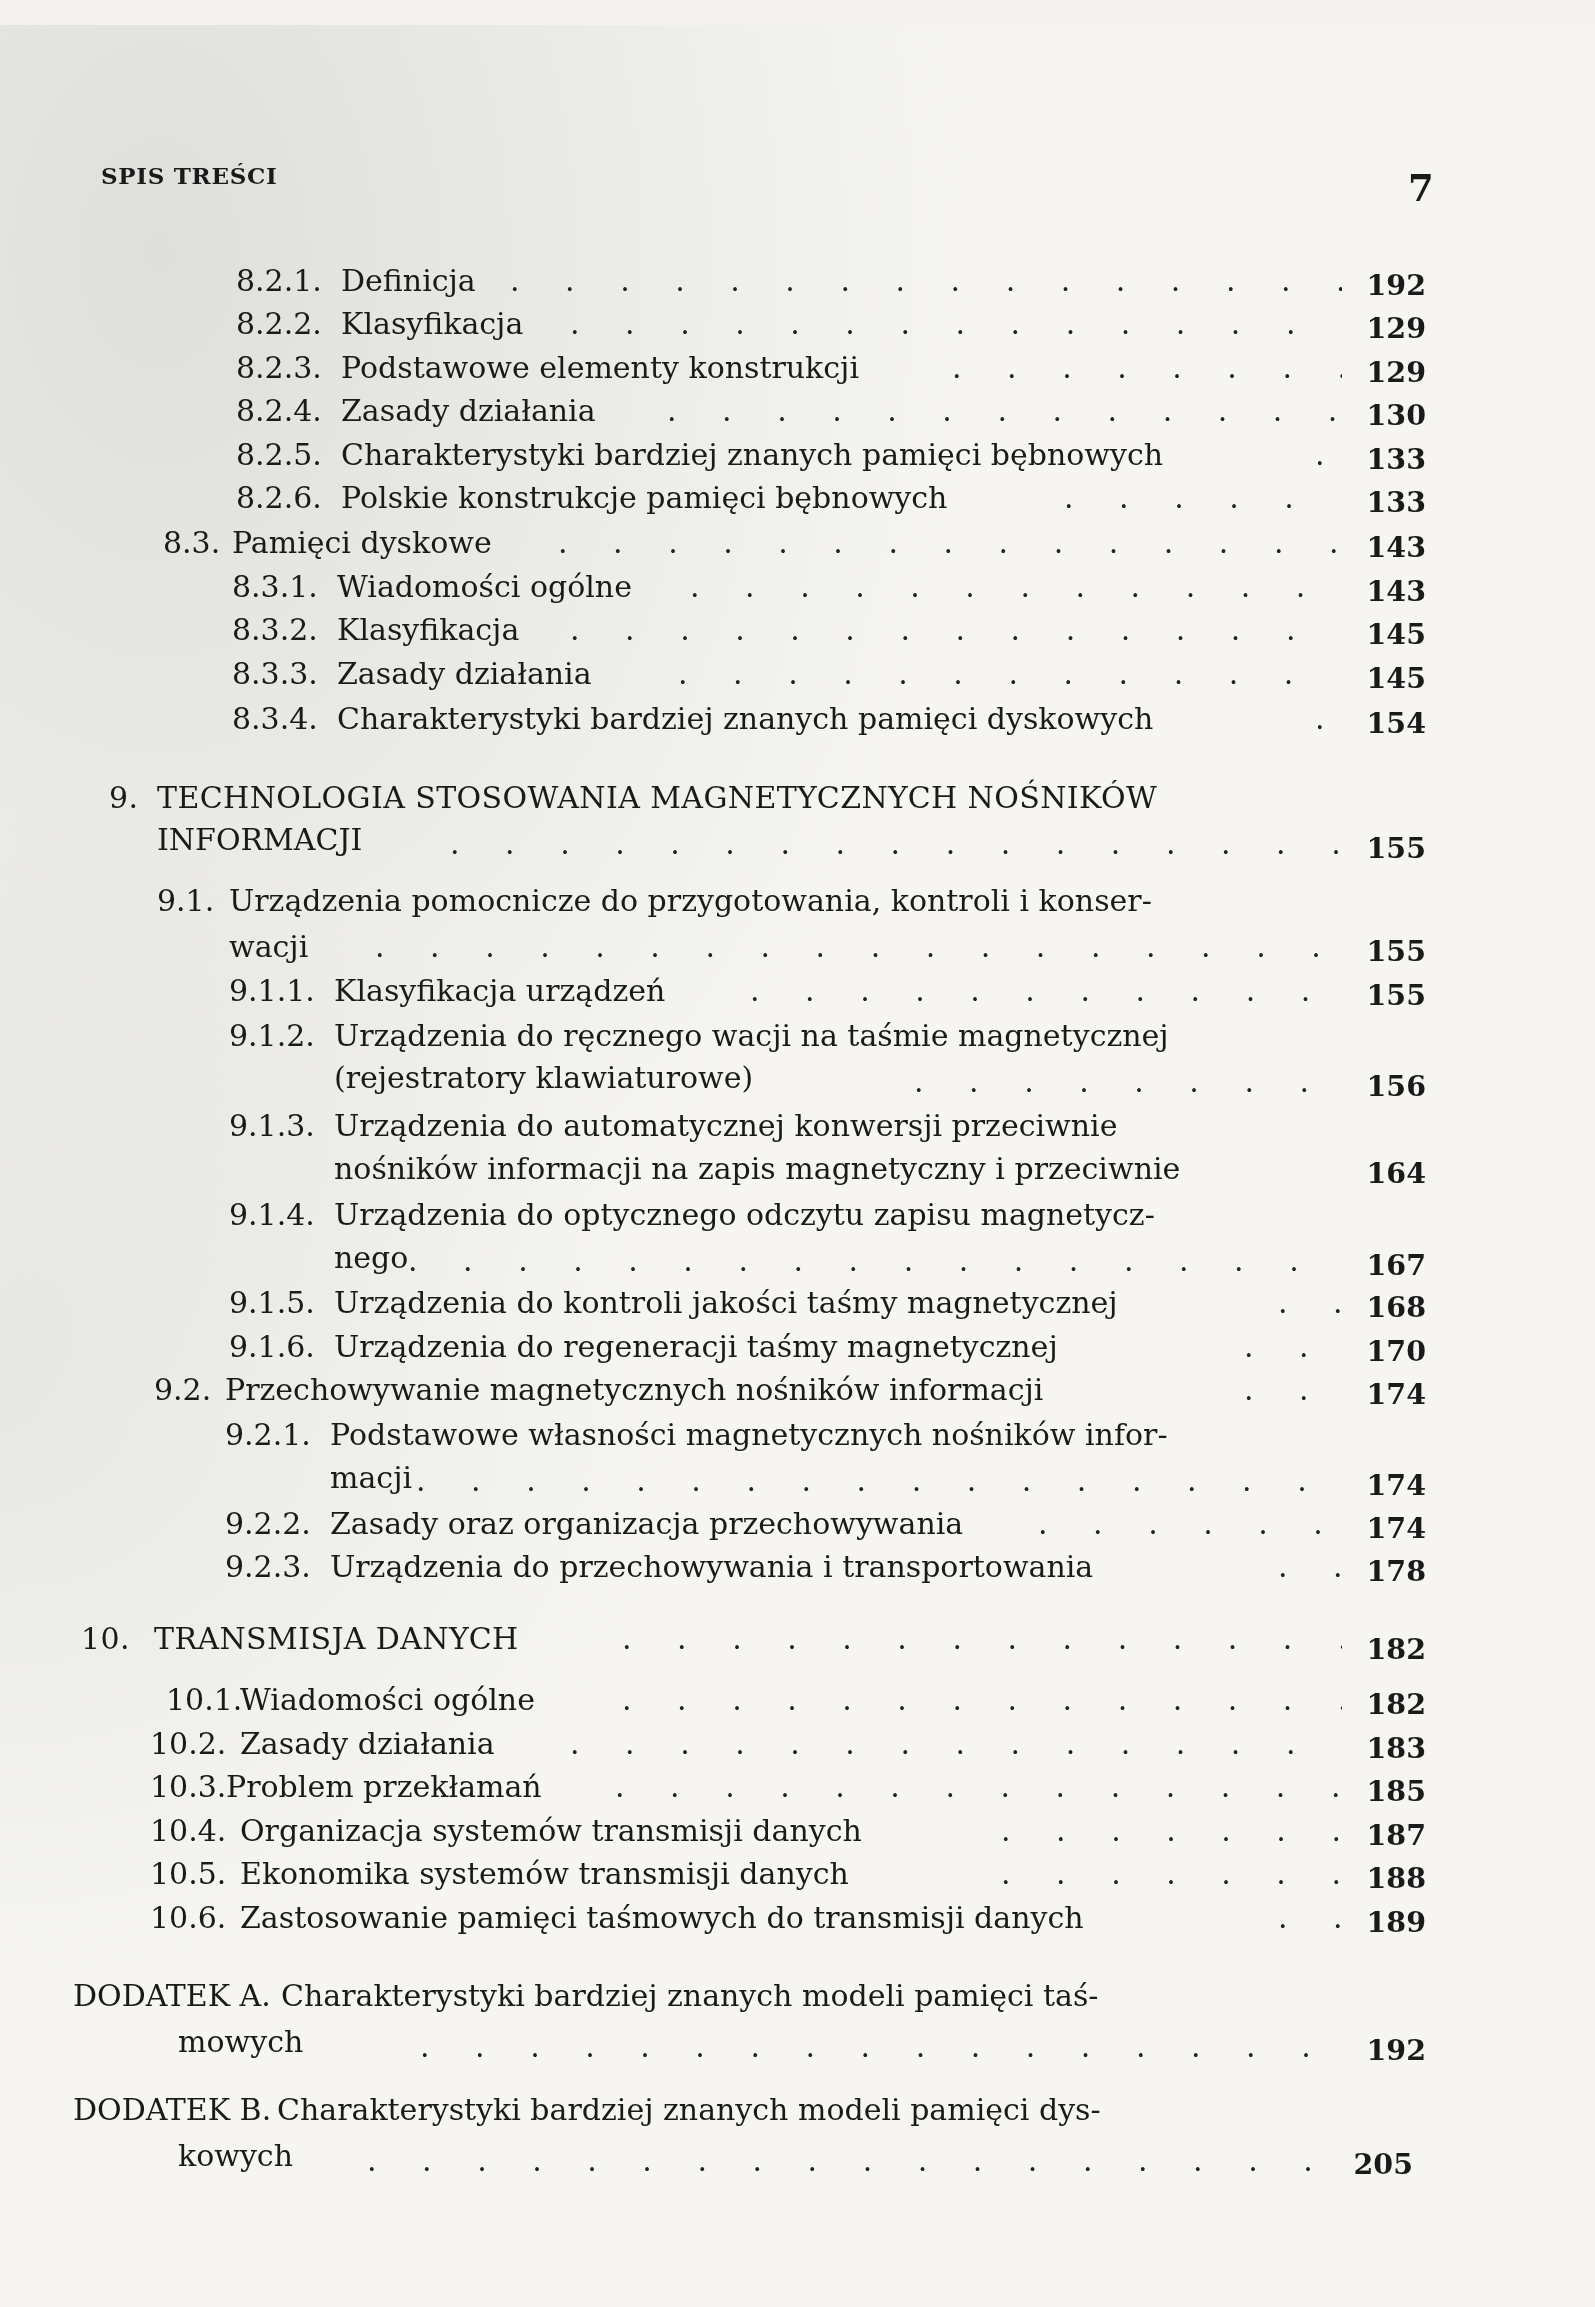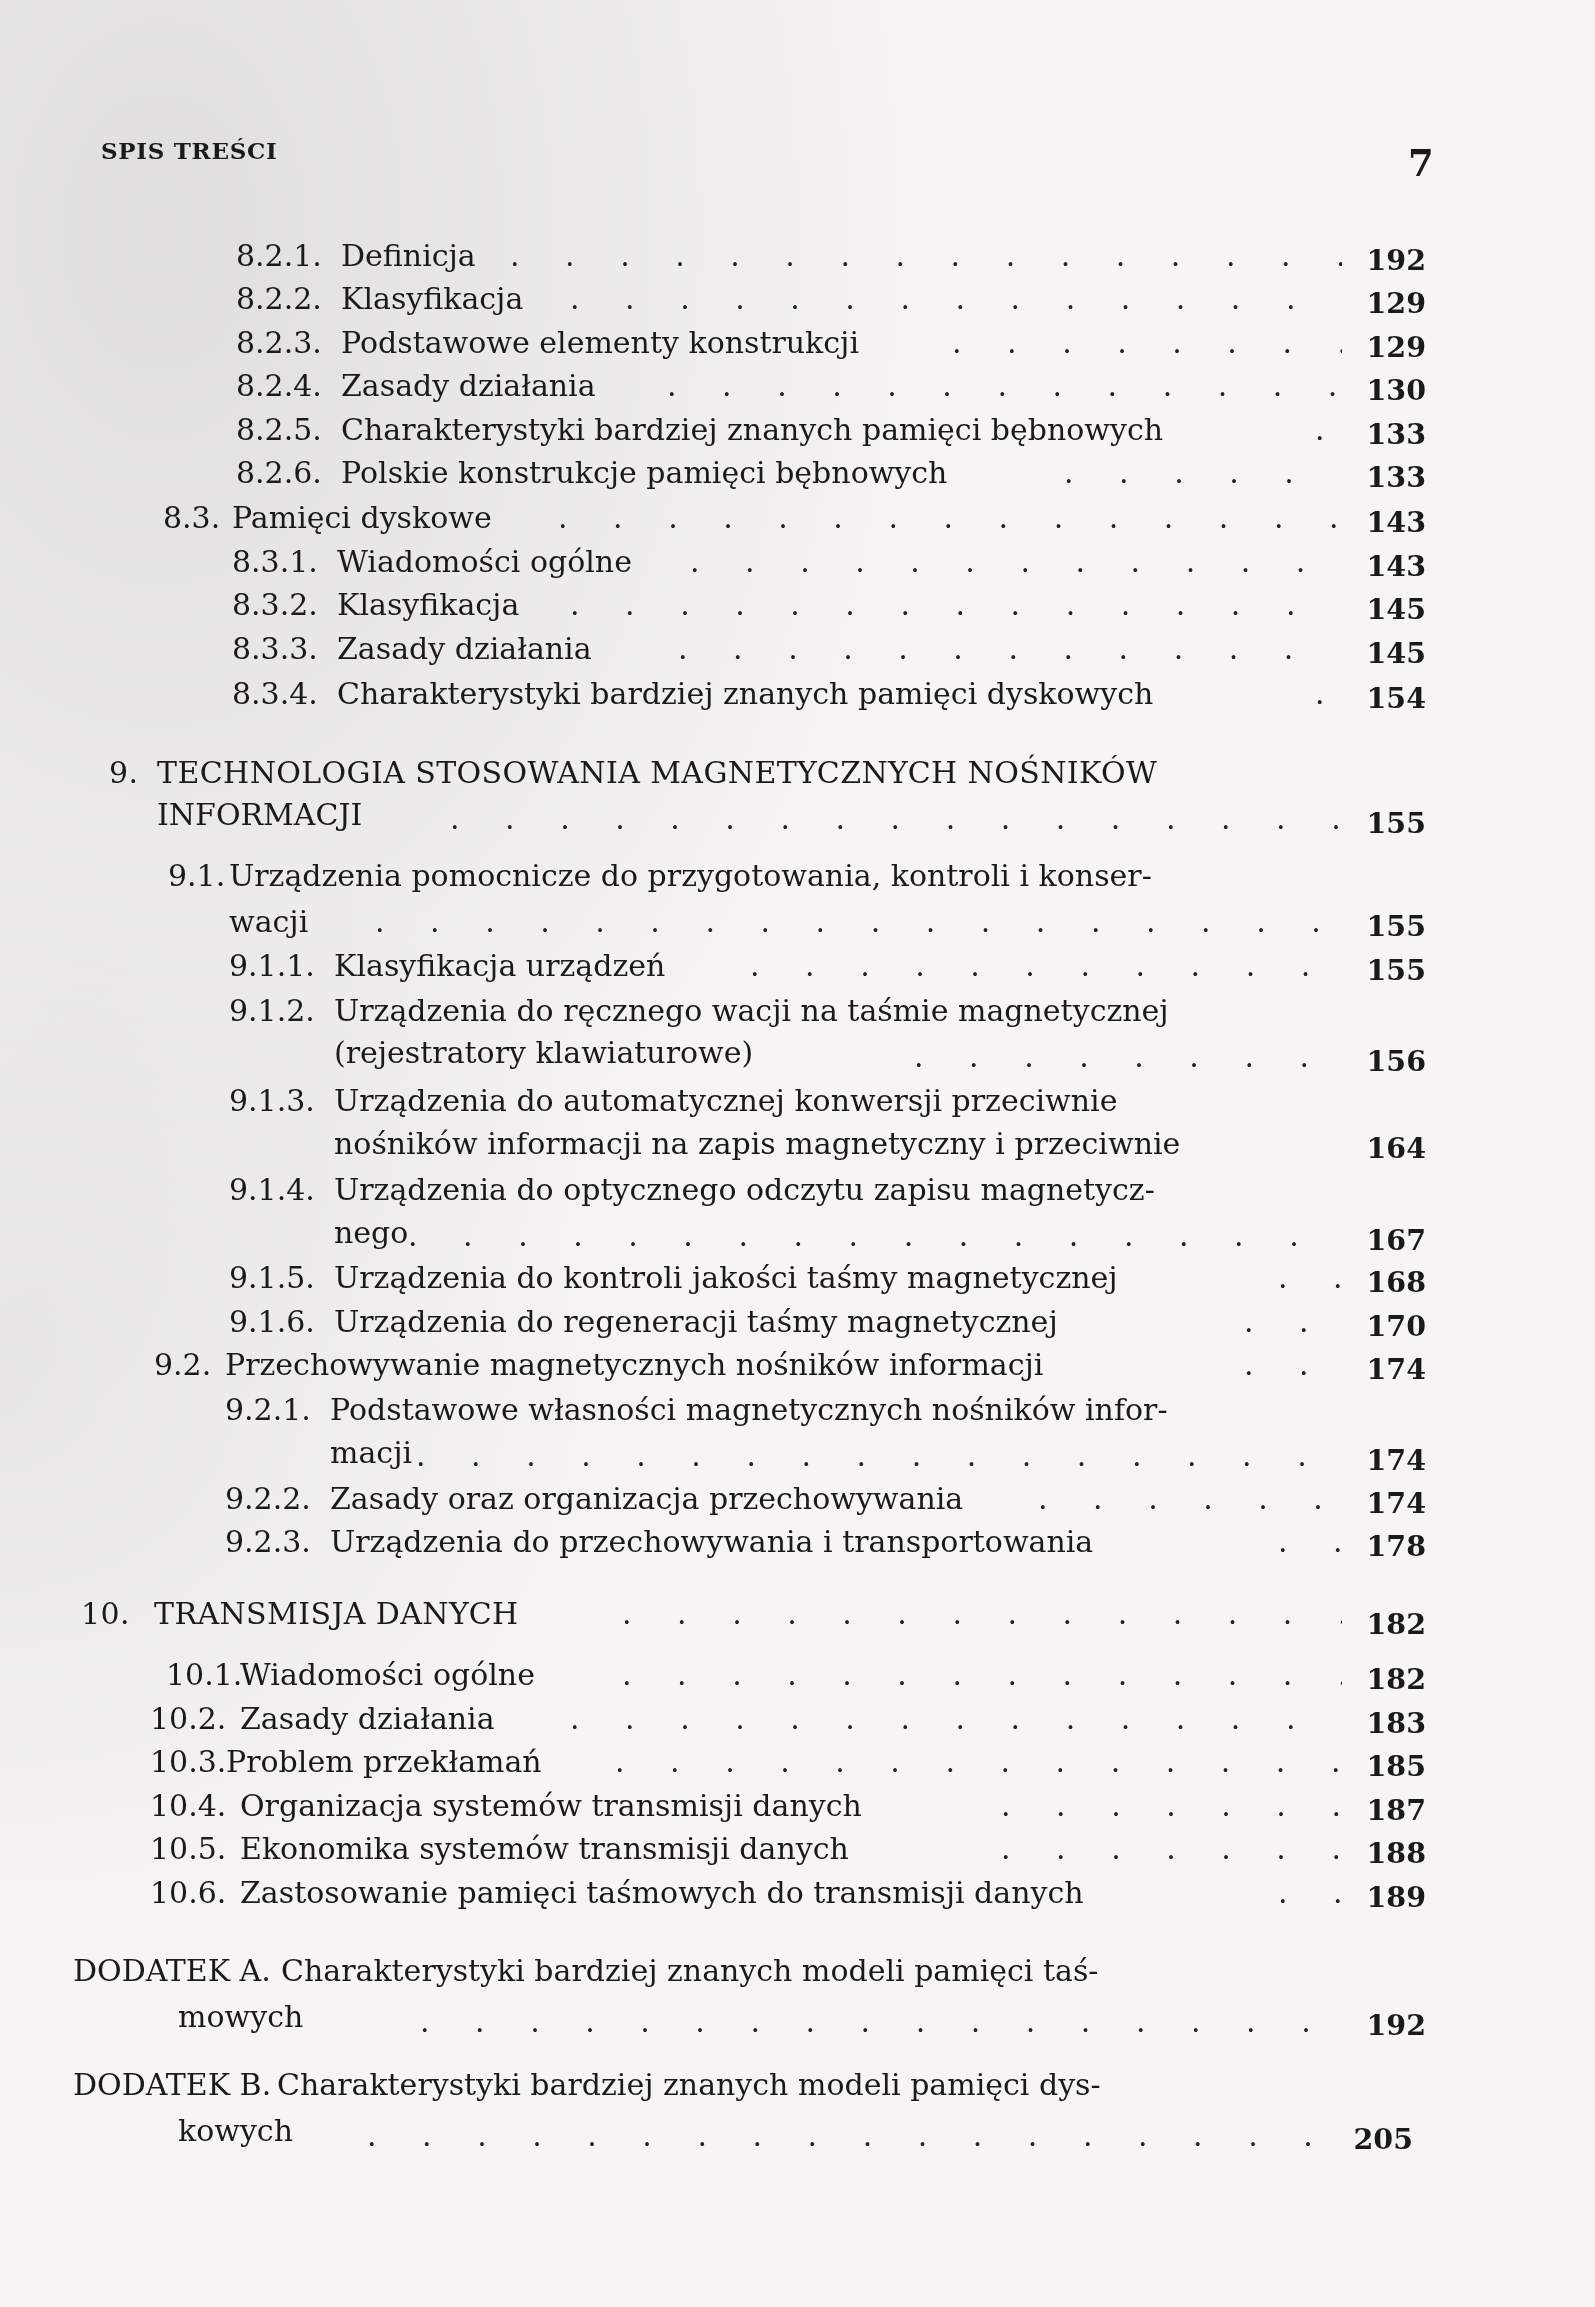--- a/index.html
+++ b/index.html
@@ -9,20 +9,21 @@
       position: relative; overflow: hidden;
       font-family: "DejaVu Serif", "Liberation Serif", serif;
       color: #1a1a1a;
     }
     .page {
       position: absolute; inset: 0;
       background:
         radial-gradient(ellipse at 10% 10%, rgba(180,180,175,0.35), rgba(0,0,0,0) 40%),
         radial-gradient(ellipse at 0% 60%, rgba(190,190,185,0.25), rgba(0,0,0,0) 30%),
         #f6f5f2;
+      margin-top: 25px;
     }
     .running-head {
       position: absolute; left: 101px; top: 137px;
       font-size: 23px; font-weight: bold; letter-spacing: 0.7px;
     }
     .folio {
       position: absolute; left: 1408px; top: 141px;
       font-size: 37px; font-weight: bold;
     }
     .toc { position: absolute; left: 0; top: 0; width: 1596px; }
@@ -123,21 +124,21 @@
 
     <div class="entry chapter" style="top:751px;">
       <span class="num" style="left:109px">9.</span>
       <span class="title" style="left:157px">TECHNOLOGIA STOSOWANIA MAGNETYCZNYCH NOŚNIKÓW</span>
       <span class="title2" style="left:157px;top:42px">INFORMACJI</span>
       <span class="dots" style="left:450px;top:46px;width:892px">. . . . . . . . . . . . . . . . . . . . . . . . . . . . . . . .</span>
       <span class="page-no" style="top:51px">155</span>
     </div>
 
     <div class="entry" style="top:854px;">
-      <span class="num" style="left:168px">9.1.</span>
+      <span class="num" style="left:157px">9.1.</span>
       <span class="title" style="left:229px">Urządzenia pomocnicze do przygotowania, kontroli i konser-</span>
       <span class="title2" style="left:229px;top:46px">wacji</span>
       <span class="dots" style="left:375px;top:46px;width:967px">. . . . . . . . . . . . . . . . . . . . . . . . . . . . . . . .</span>
       <span class="page-no" style="top:51px">155</span>
     </div>
     <div class="entry" style="top:944px;">
       <span class="num" style="left:229px">9.1.1.</span>
       <span class="title" style="left:334px">Klasyfikacja urządzeń</span>
       <span class="dots" style="left:750px;width:592px">. . . . . . . . . . . . . . . . . . . . . . . . . . . . . . . .</span>
       <span class="page-no">155</span>

